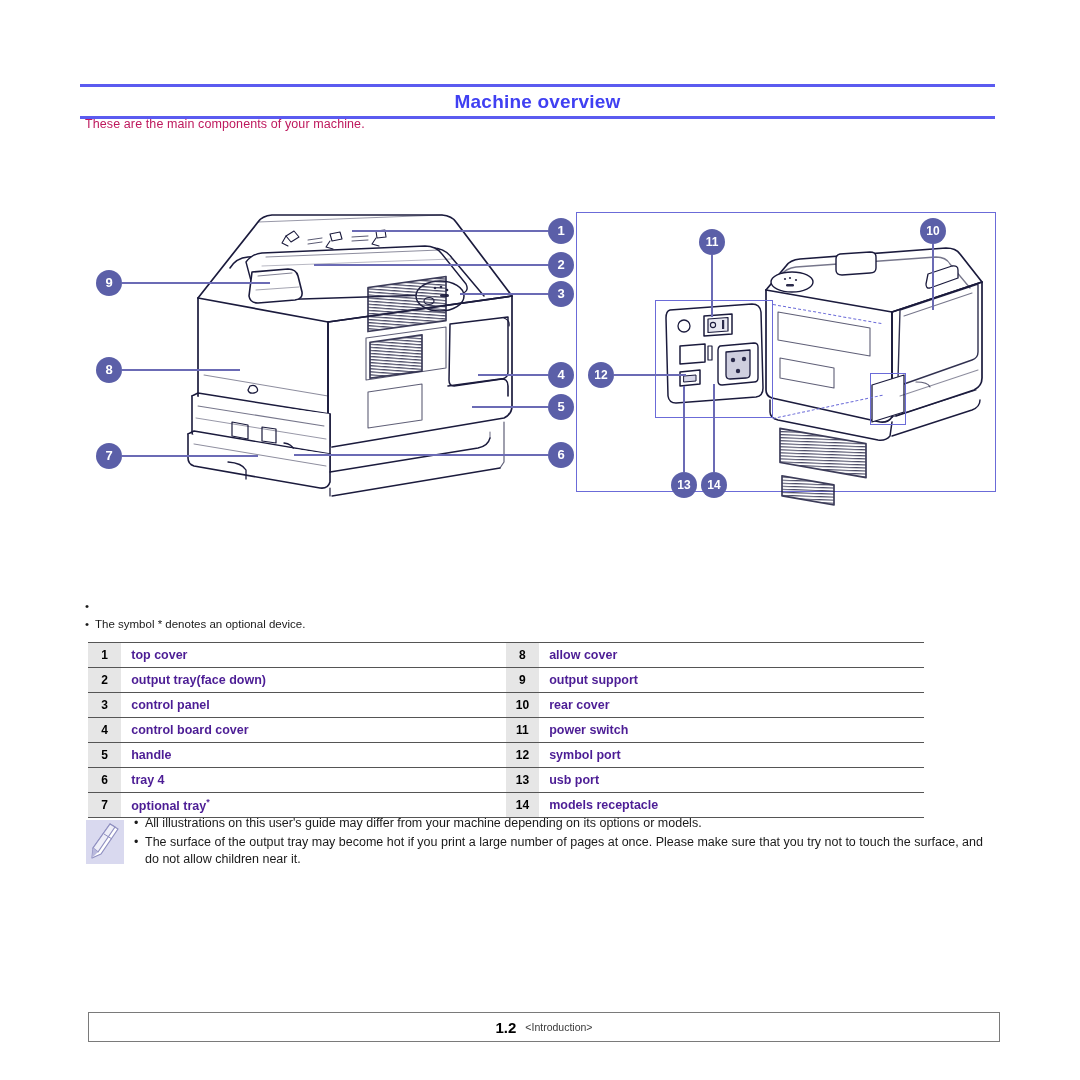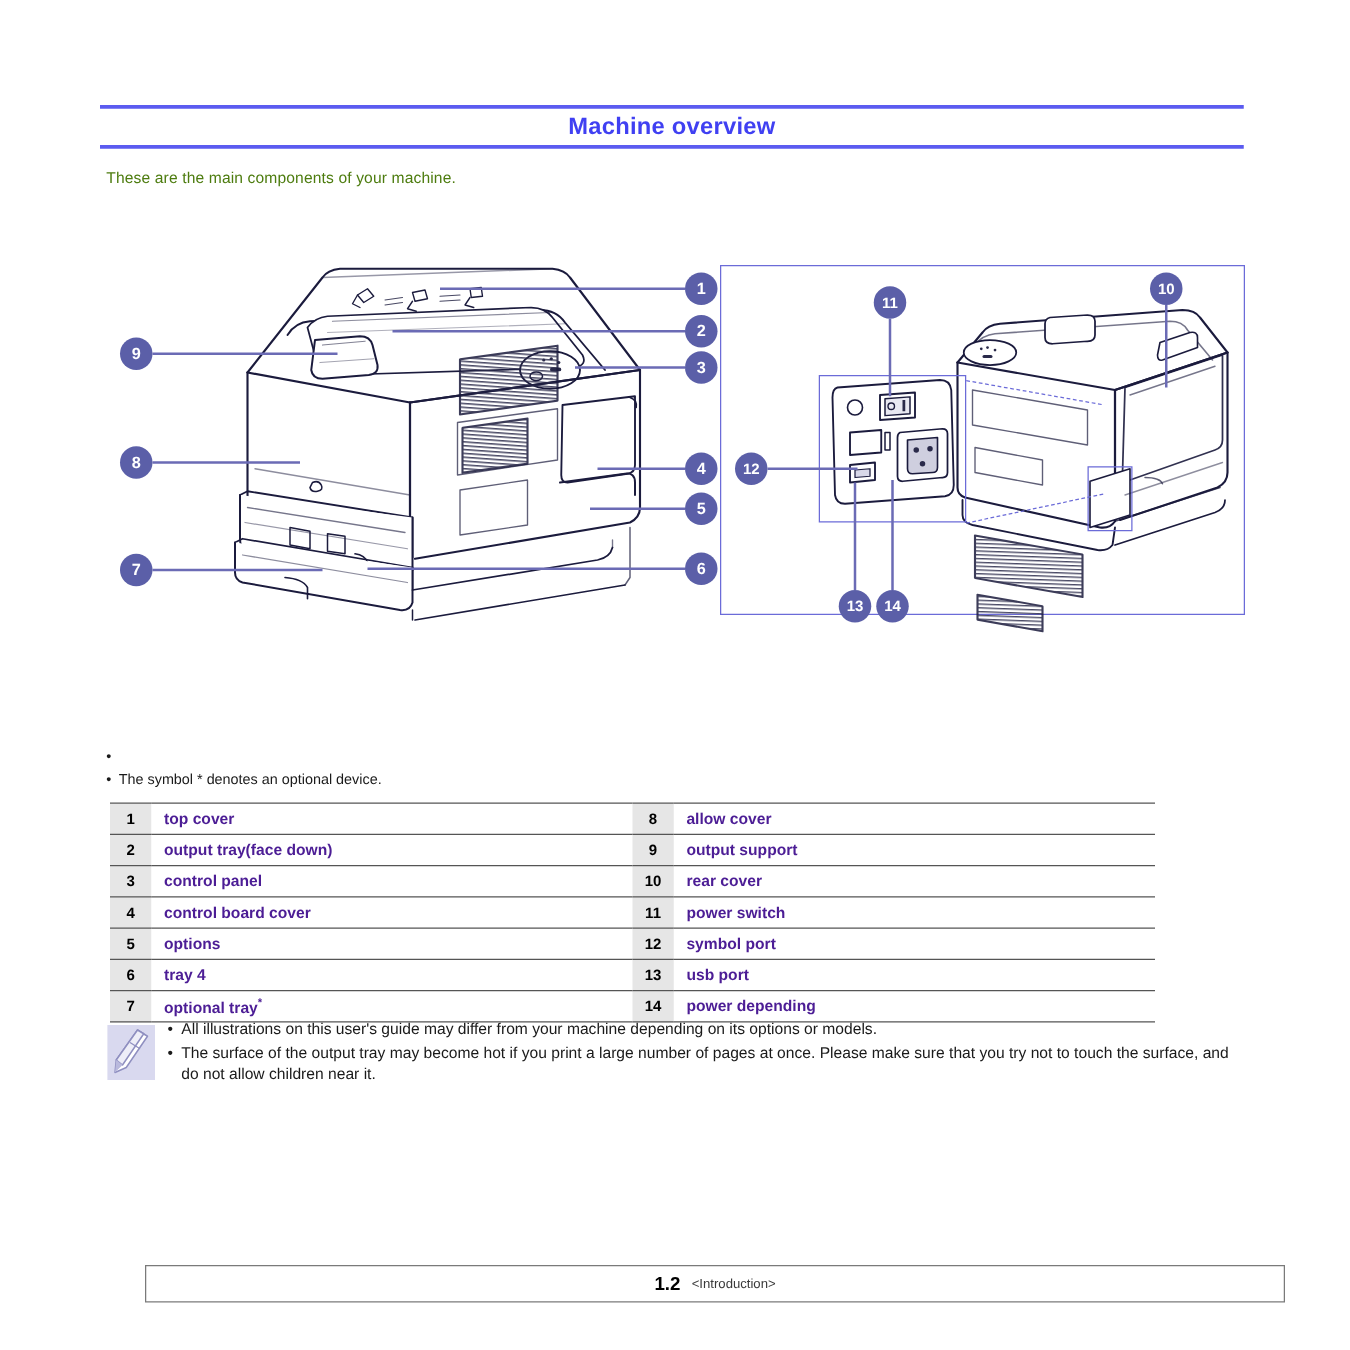--- a/index.html
+++ b/index.html
@@ -42,23 +42,23 @@
     font-size: 19px;
     font-weight: bold;
     color: #4040f2;
     letter-spacing: 0.2px;
     padding: 4px 0 3px 0;
     line-height: 22px;
   }
   .intro-line {
     position: absolute;
     left: 85px;
-    top: 135px;
+    top: 117px;
     font-size: 12.5px;
-    color: #4d7c0f;
+    color: #be185d;
     letter-spacing: 0.1px;
   }
 
   
   .figure-area {
     position: absolute;
     left: 80px;
     top: 200px;
     width: 920px;
     height: 310px;
@@ -222,21 +222,20 @@
     height: 30px;
     border-top: 1.2px solid #7a7a7a;
     border-bottom: 1.2px solid #7a7a7a;
     border-left: 1.2px solid #7a7a7a;
     border-right: 1.2px solid #7a7a7a;
     box-sizing: border-box;
     display: flex;
     align-items: center;
     justify-content: center;
     gap: 9px;
-    margin-left: 28px;
   }
   .footer-page {
     font-size: 15px;
     font-weight: bold;
     color: #000;
   }
   .footer-sect {
     font-size: 10.5px;
     color: #3a3a3a;
   }
@@ -510,35 +509,35 @@
         <td class="cell-label">rear cover</td>
       </tr>
       <tr>
         <td class="cell-num">4</td>
         <td class="cell-label">control board cover</td>
         <td class="cell-num">11</td>
         <td class="cell-label">power switch</td>
       </tr>
       <tr>
         <td class="cell-num">5</td>
-        <td class="cell-label">options</td>
+        <td class="cell-label">handle</td>
         <td class="cell-num">12</td>
         <td class="cell-label">symbol port</td>
       </tr>
       <tr>
         <td class="cell-num">6</td>
         <td class="cell-label">tray 4</td>
         <td class="cell-num">13</td>
         <td class="cell-label">usb port</td>
       </tr>
       <tr>
         <td class="cell-num">7</td>
         <td class="cell-label"><span>optional tray</span><sup>*</sup></td>
         <td class="cell-num">14</td>
-        <td class="cell-label">power depending</td>
+        <td class="cell-label">models receptacle</td>
       </tr>
     </tbody>
   </table>
 
   <div class="note-block">
     <div class="note-icon">
       <svg width="38" height="44" viewBox="0 0 38 44" xmlns="http://www.w3.org/2000/svg">
         <rect x="0" y="0" width="38" height="44" fill="#d9d9ef"></rect>
         <g fill="#ffffff" stroke="#8f8fc0" stroke-width="1.2" stroke-linejoin="round">
           <path d="M24,4 L32,9 L15,34 L6,38 L7,28 Z"></path>

